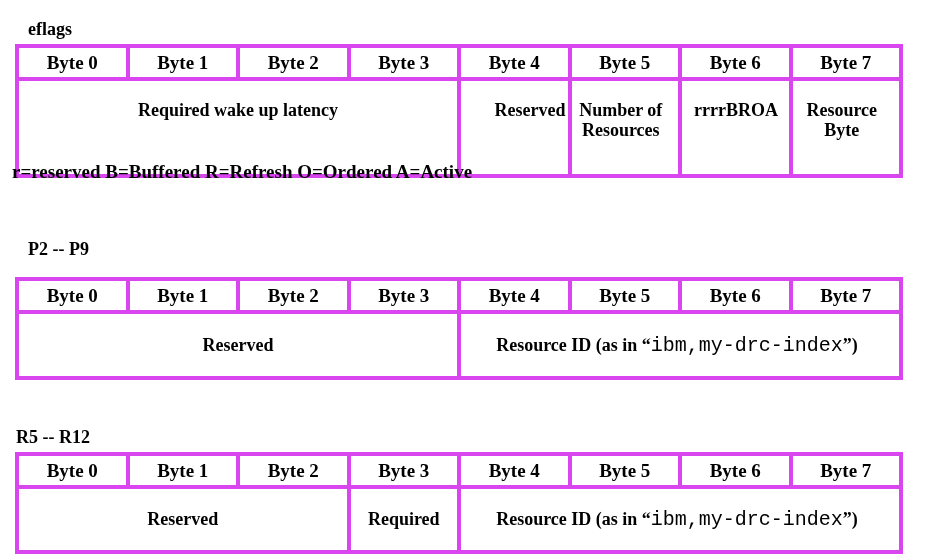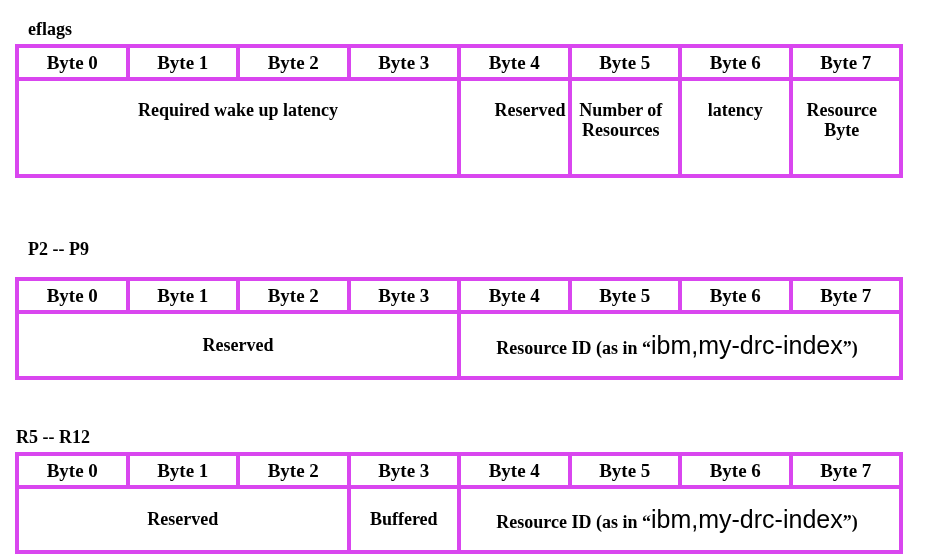--- a/index.html
+++ b/index.html
@@ -44,23 +44,23 @@
   
   .t1-body td{
     vertical-align:top;
     padding-top:19px;
     height:62px;
     line-height:1.12;
   }
   .t2-body td{ height:38px; vertical-align:middle; }
   .t3-body td{ height:37px; vertical-align:middle; }
   .mono{
-    font-family:Liberation Sans, sans-serif;
+    font-family:Liberation Mono, monospace;
     font-weight:normal;
-    font-size:25px;
+    font-size:20px;
   }
   .resource-id{ padding-left:6px; white-space:nowrap; }
   .footnote{
     position:absolute;
     left:12px;
     font-size:19px;
     font-weight:bold;
     white-space:nowrap;
   }
   #lbl-1{ top:19px; left:28px; }
@@ -87,26 +87,27 @@
       <th>Byte 3</th>
       <th>Byte 4</th>
       <th class="thick-bottom">Byte 5</th>
       <th>Byte 6</th>
       <th>Byte 7</th>
     </tr>
     <tr class="t1-body">
       <td colspan="4" class="al-c">Required wake up latency</td>
       <td class="al-r">Reserved</td>
       <td class="al-l">Number of Resources</td>
-      <td class="al-c">latency</td>
+      <td class="al-c">rrrrBROA</td>
       <td class="al-l">Resource Byte</td>
     </tr>
   </tbody>
     </table>
 
+  <div class="footnote" id="fn-1">r=reserved B=Buffered R=Refresh O=Ordered A=Active</div>
 
   <div class="tbl-label" id="lbl-2">P2 -- P9</div>
 
   <table class="byte-table" id="tbl-2">
     <tbody>
         <tr>
       <th>Byte 0</th>
       <th>Byte 1</th>
       <th>Byte 2</th>
       <th>Byte 3</th>
@@ -131,19 +132,19 @@
       <th>Byte 1</th>
       <th>Byte 2</th>
       <th>Byte 3</th>
       <th>Byte 4</th>
       <th class="thick-bottom">Byte 5</th>
       <th>Byte 6</th>
       <th>Byte 7</th>
     </tr>
     <tr class="t3-body">
       <td colspan="3" class="al-c">Reserved</td>
-      <td class="al-c">Buffered</td>
+      <td class="al-c">Required</td>
       <td colspan="4" class="al-l resource-id"><span>Resource ID (as in “</span><span class="mono">ibm,my-drc-index</span><span>”)</span></td>
     </tr>
   </tbody>
     </table>
 
 </div>
 
 </body></html>

